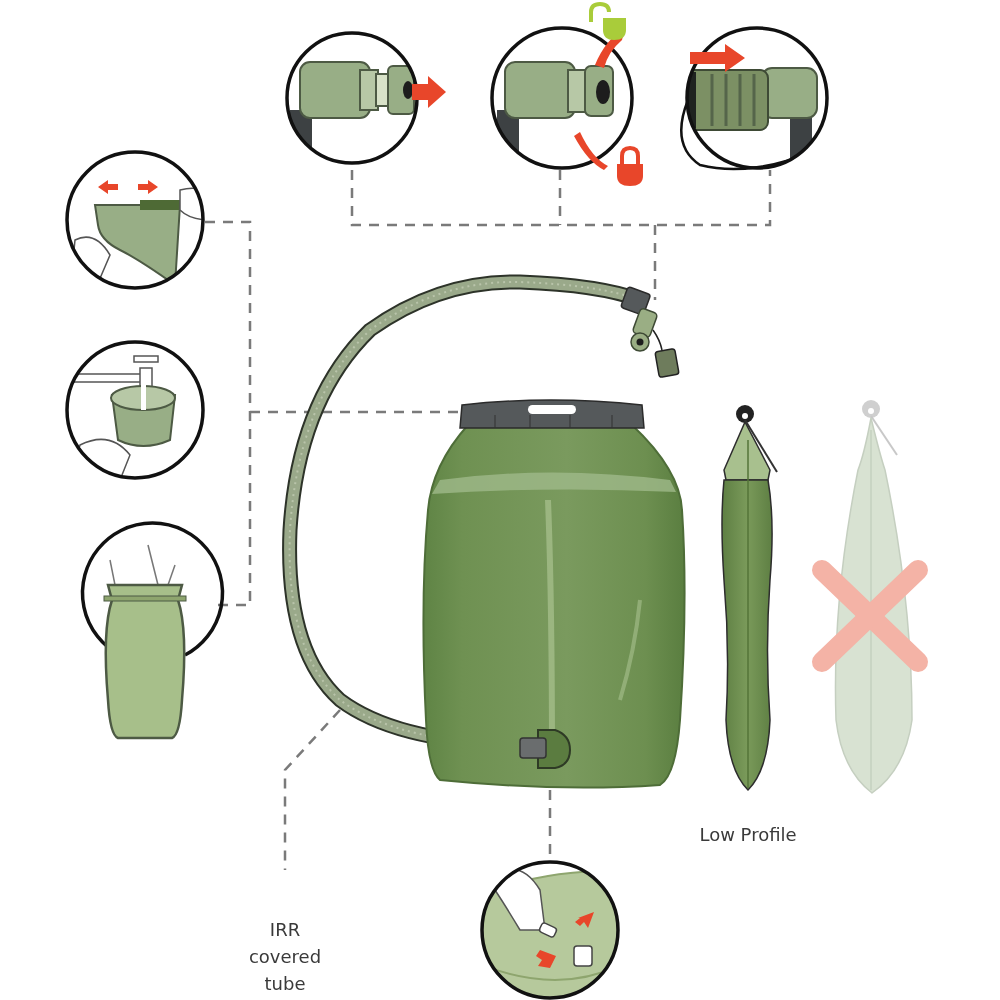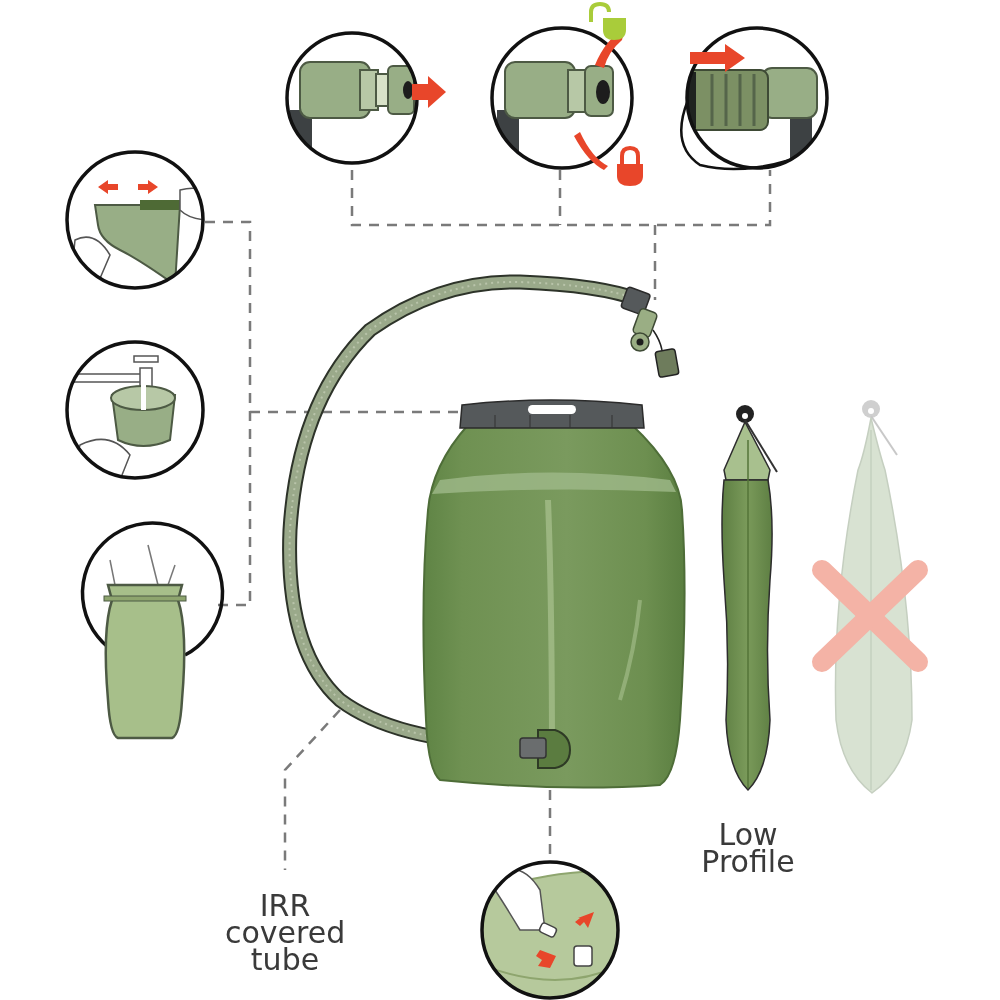--- a/index.html
+++ b/index.html
@@ -1,18 +1,18 @@
 <!DOCTYPE html>
 <html><head>
 <meta charset="utf-8">
 <style>
   html,body{margin:0;padding:0;background:#ffffff;}
   body{width:1000px;height:1000px;position:relative;overflow:hidden;font-family:"DejaVu Sans","Liberation Sans",sans-serif;}
   svg.stage{position:absolute;left:0;top:0;}
-  .label{position:absolute;color:#3a3a3a;font-family:"DejaVu Sans","Liberation Sans",sans-serif;font-size:30px;line-height:27px;text-align:center;}
+  .label{position:absolute;color:#3a3a3a;font-family:"DejaVu Sans","Liberation Sans",sans-serif;font-size:18px;line-height:27px;text-align:center;}
 </style>
 </head>
 <body>
 
 <svg class="stage" width="1000" height="1000" viewBox="0 0 1000 1000">
   <defs>
     <clipPath id="c1">
         <circle cx="352" cy="98" r="65"></circle>
       </clipPath>
     <clipPath id="c2">
@@ -201,18 +201,18 @@
       <path d="M505 870 Q525 865 540 890 L545 930 L520 930 Q505 905 495 890 Z" fill="#ffffff" stroke="#555" stroke-width="1.5"></path>
       <rect x="540" y="925" width="16" height="10" rx="3" fill="#fff" stroke="#444" stroke-width="1.5" transform="rotate(25 548 930)"></rect>
       <rect x="574" y="946" width="18" height="20" rx="3" fill="#fff" stroke="#444" stroke-width="1.5"></rect>
       <path d="M578 918 L594 912 L588 928 L584 922 L580 926 L575 922 L580 918 Z" fill="#e8462a"></path>
       <path d="M540 950 L556 956 L550 968 L538 966 L542 960 L536 956 Z" fill="#e8462a"></path>
     </g>
     <circle cx="550" cy="930" r="68" fill="none" stroke="#111" stroke-width="3.5"></circle>
   </g>
 </svg>
 
-<div class="label" style="left:225px;top:892px;width:120px;">
+<div class="label" style="left:225px;top:916px;width:120px;">
   <div>IRR</div>
   <div>covered</div>
   <div>tube</div>
 </div>
 <div class="label" style="left:668px;top:821px;width:160px;">Low Profile</div>
 
 </body></html>

